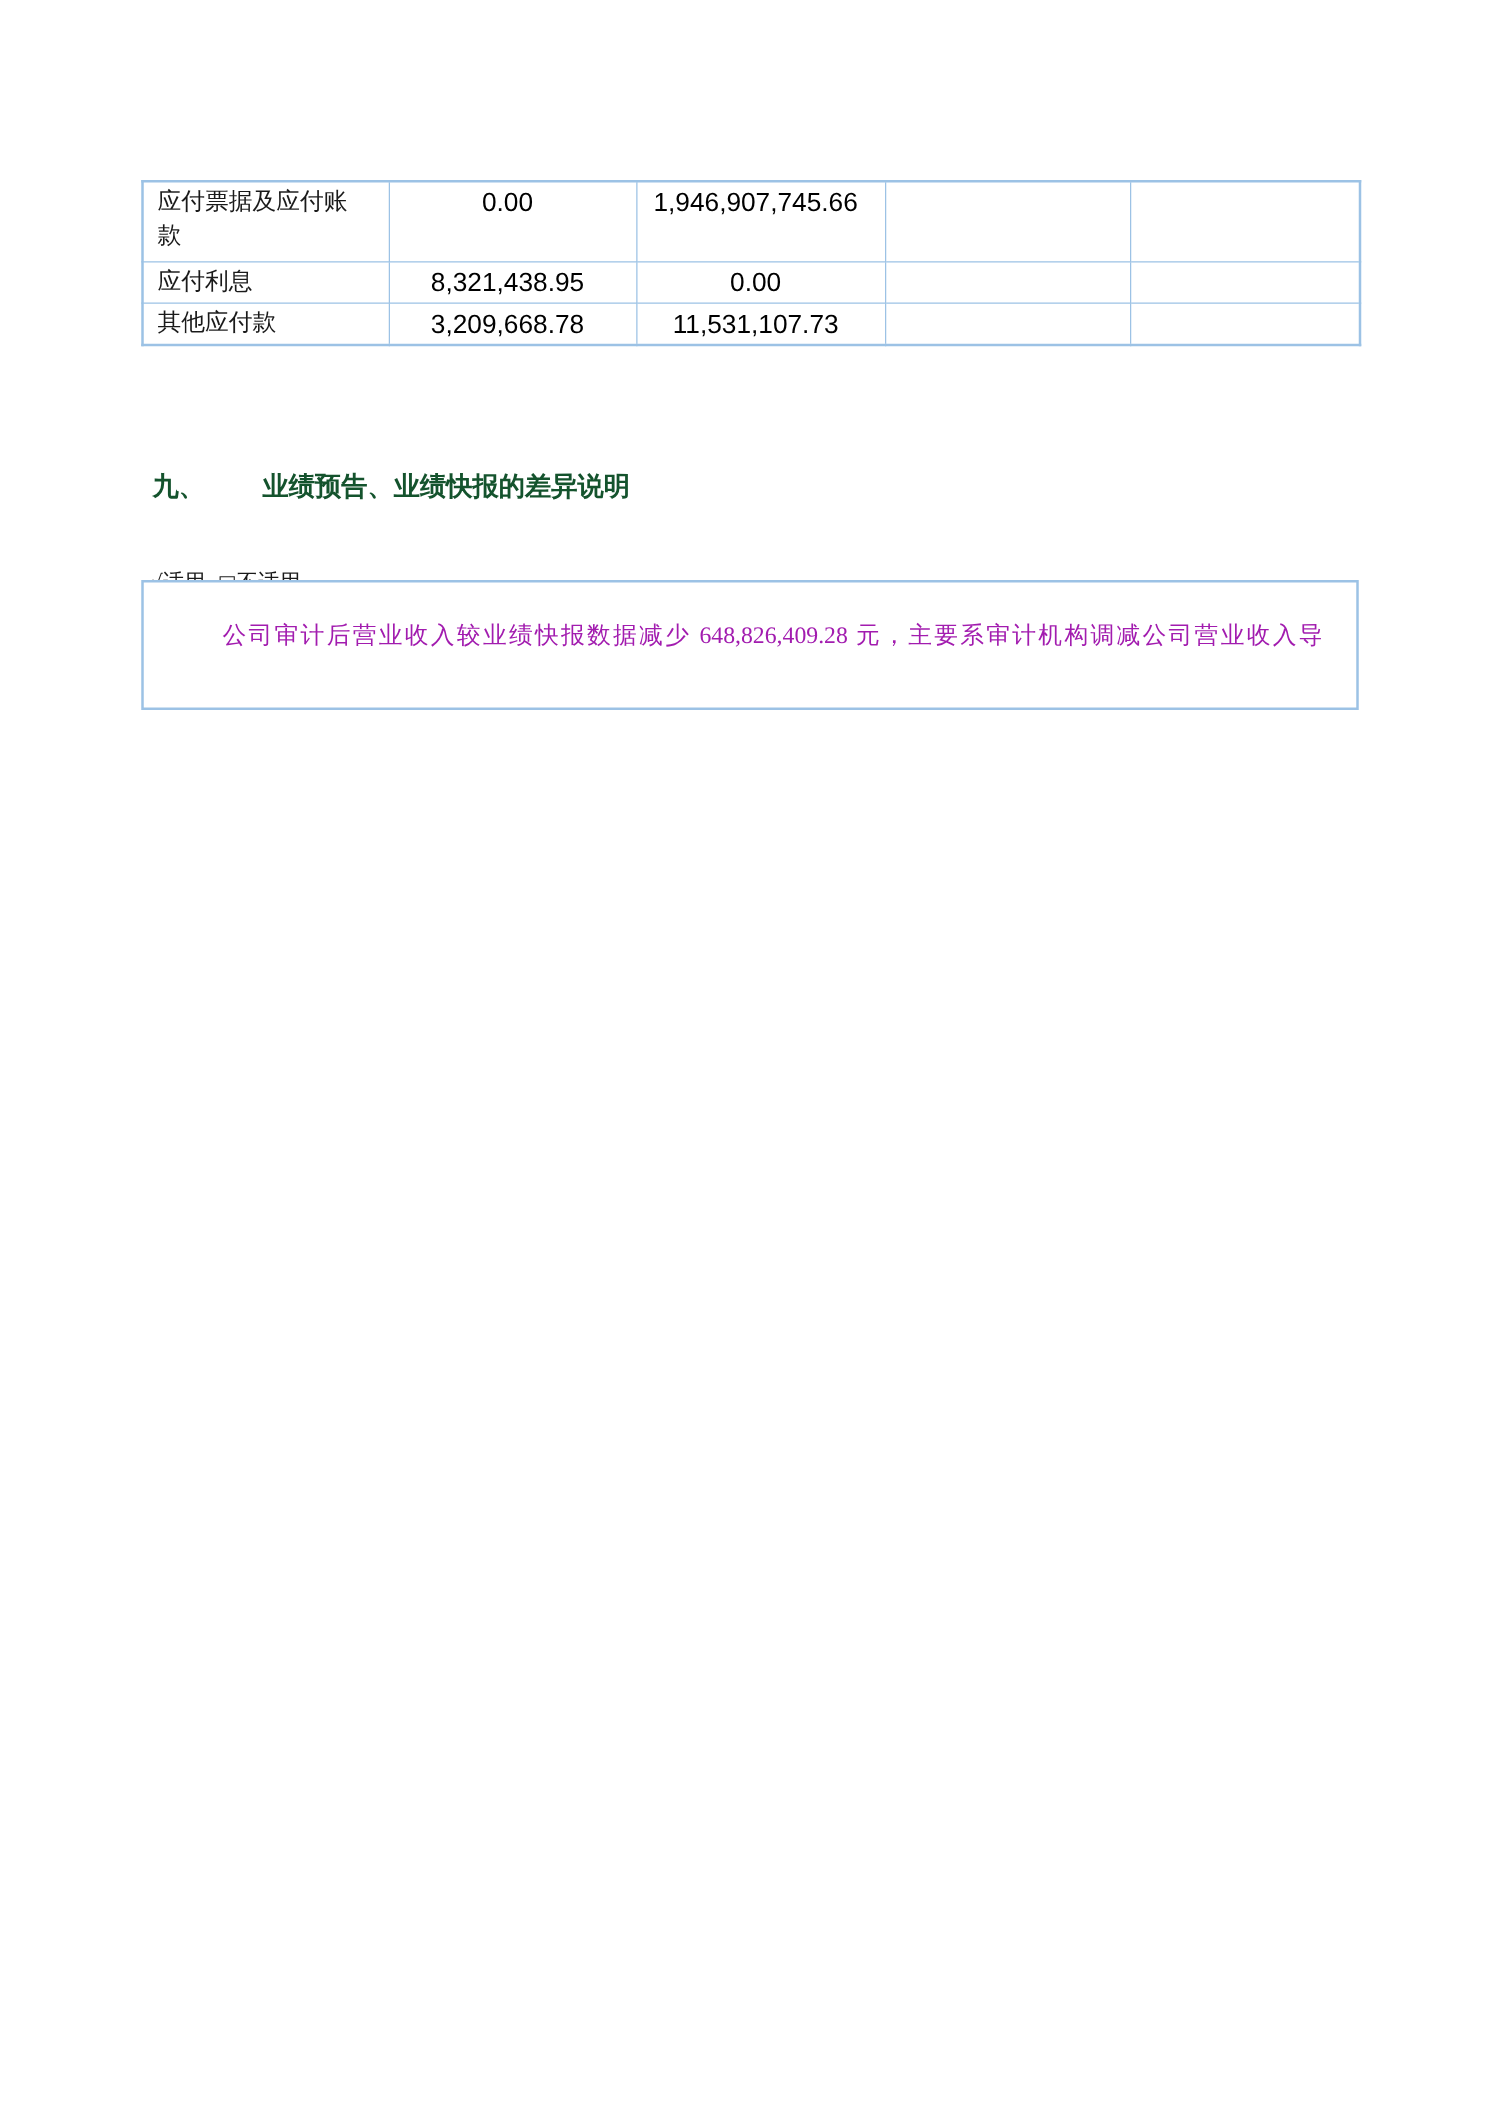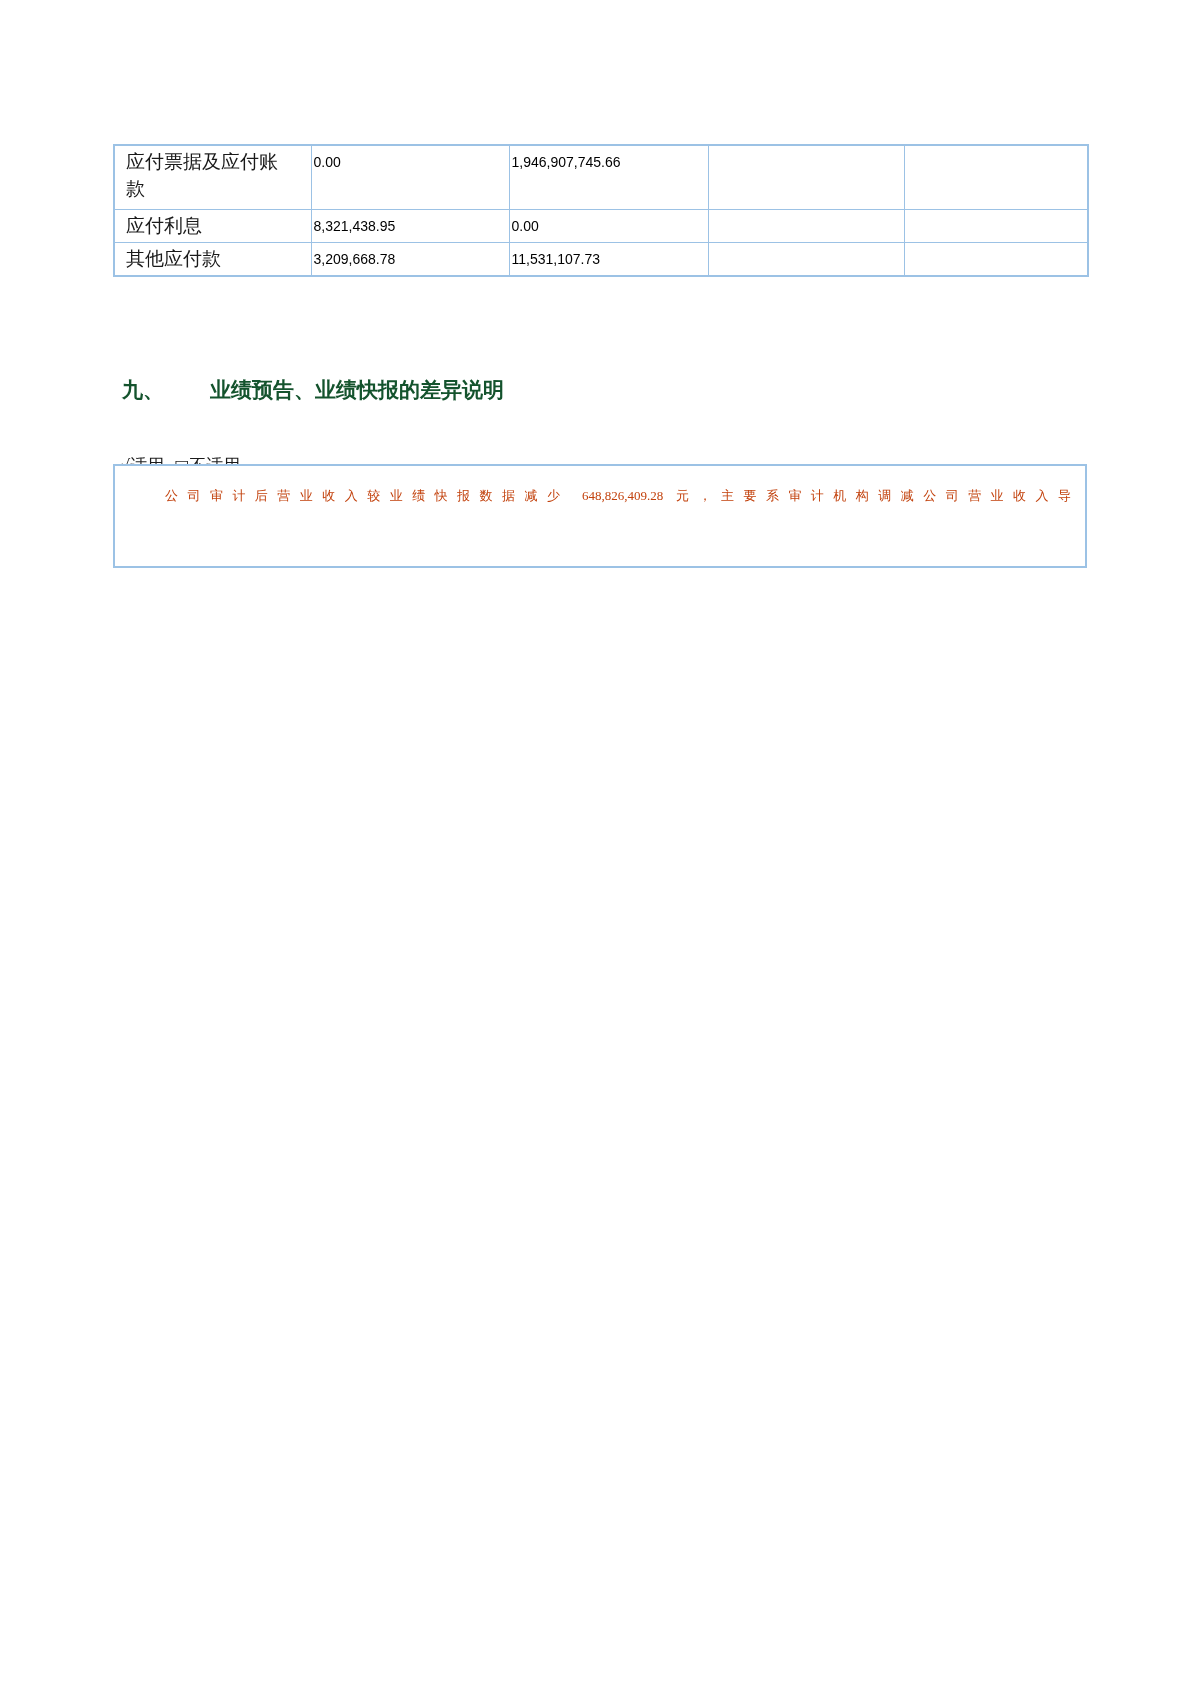--- a/index.html
+++ b/index.html
@@ -36,23 +36,23 @@
   .fin-table .label-cell {
     font-family: "Liberation Serif", "DejaVu Serif", serif;
     font-size: 19px;
     line-height: 27px;
     text-align: left;
     padding: 2px 26px 2px 11px;
     color: #1a1a1a;
   }
   .fin-table .num-cell {
     font-family: "Liberation Sans", "DejaVu Sans", sans-serif;
-    font-size: 14px;
+    font-size: 21px;
     line-height: 27px;
-    text-align: left;
+    text-align: center;
     padding: 3px 10px 2px 2px;
     color: #000000;
   }
   .fin-table .empty-cell {
     padding: 2px;
   }
   .row-tall { height: 64px; }
   .row-r2 { height: 33px; }
   .row-r3 { height: 31px; }
   .row-r4 { height: 32px; }
@@ -102,24 +102,24 @@
     left: 113px;
     top: 464px;
     width: 974px;
     height: 104px;
     box-sizing: border-box;
     border: 2px solid #9CC2E5;
     background: #ffffff;
     padding: 7px 14px 0 12px;
   }
   .note-line {
-    font-size: 13px;
+    font-size: 19px;
     line-height: 46px;
-    color: #c2410c;
-    margin: 0;
+    color: #a21caf;
+    margin: 13px;
   }
   .note-line-first {
     text-indent: 38px;
     text-align: justify;
     text-align-last: justify;
   }
   .note-line-second {
     text-align: left;
   }
 

